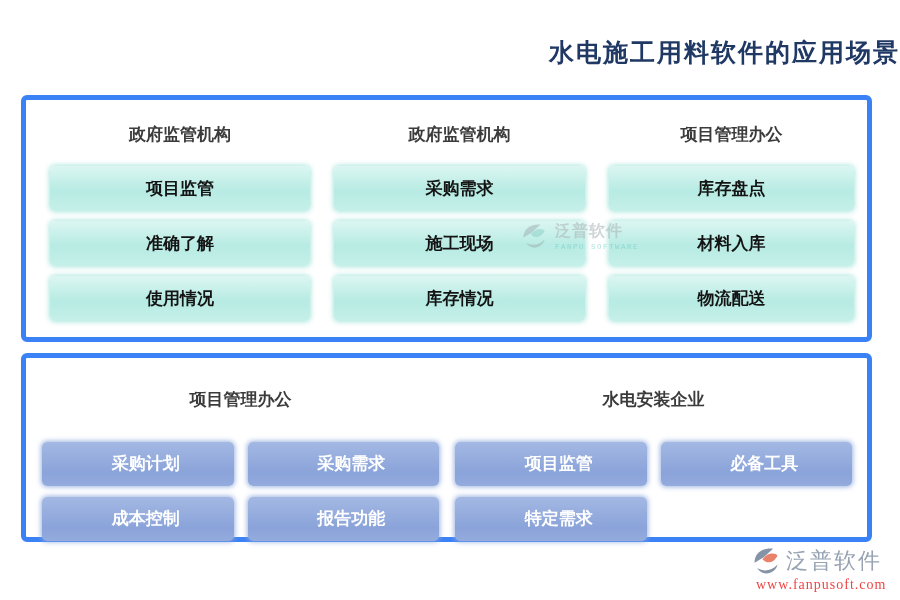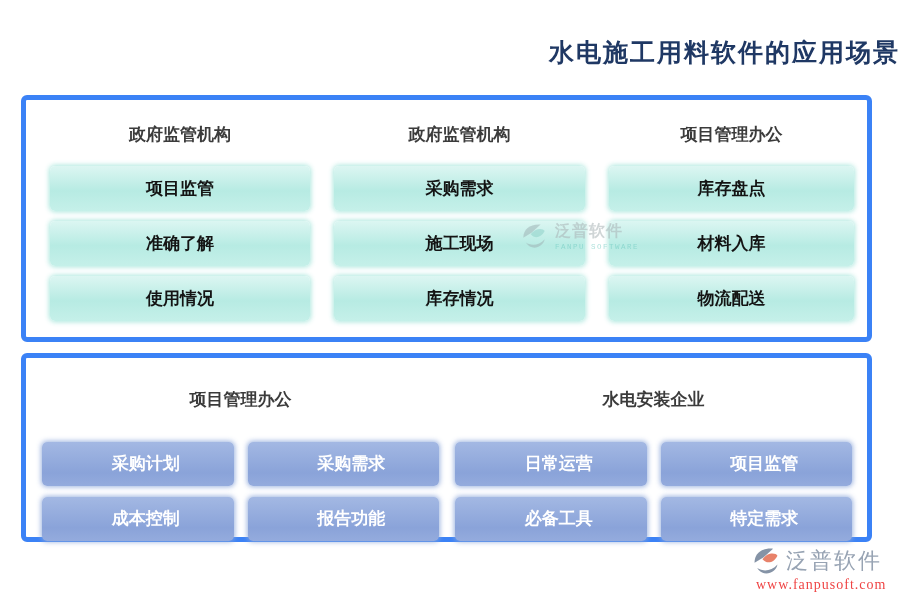--- a/index.html
+++ b/index.html
@@ -104,21 +104,20 @@
         <div class="block block-blue">采购计划</div>
         <div class="block block-blue">采购需求</div>
         <div class="block block-blue">成本控制</div>
         <div class="block block-blue">报告功能</div>
       </div>
     </div>
 
     <div class="group group-2">
       <div class="group-header">水电安装企业</div>
       <div class="group-grid">
-        <div class="block block-blue">日常运营</div>
         <div class="block block-blue">项目监管</div>
         <div class="block block-blue">必备工具</div>
         <div class="block block-blue">特定需求</div>
       </div>
     </div>
 
   </div>
 
   <div class="wm-center">
     <span>

